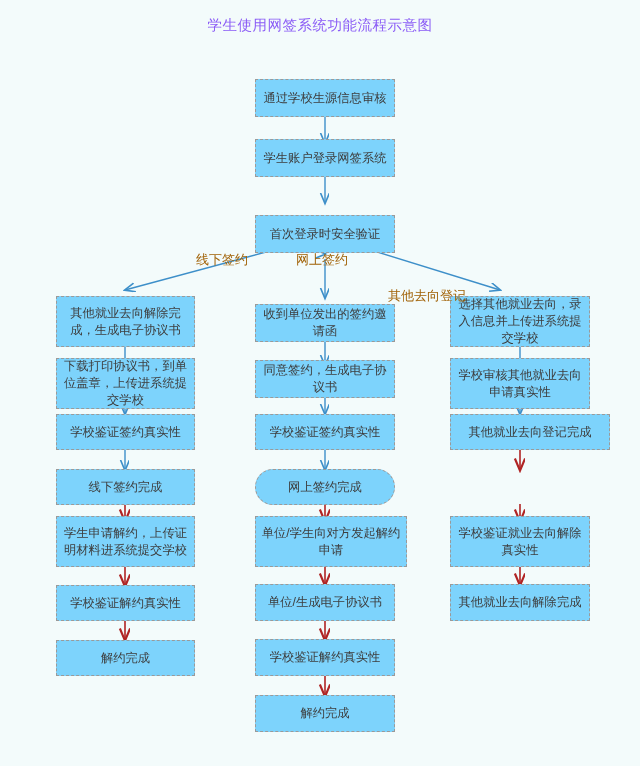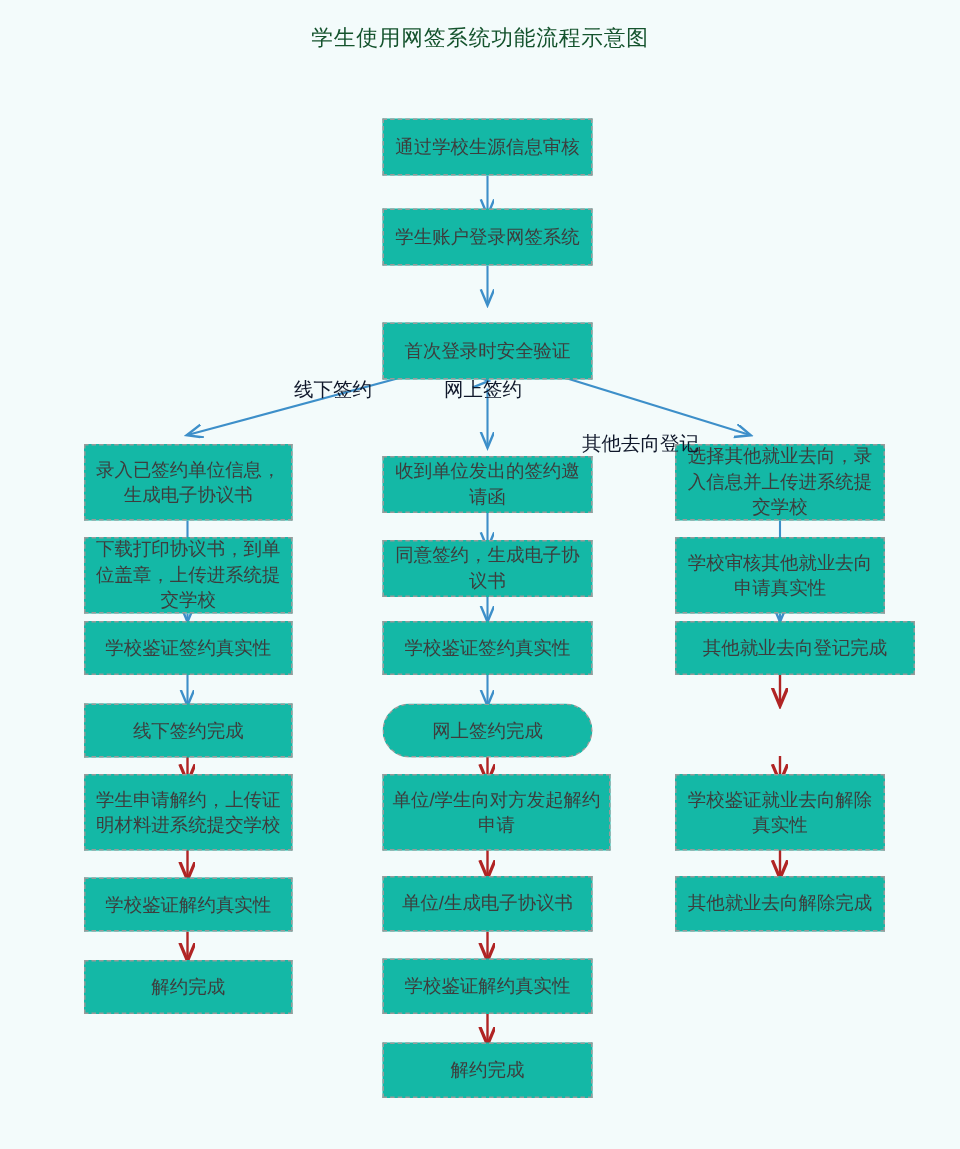--- a/index.html
+++ b/index.html
@@ -20,44 +20,44 @@
     width: 640px;
     height: 766px;
   }
   .title {
     position: absolute;
     left: 0;
     top: 16px;
     width: 640px;
     text-align: center;
     font-size: 14.5px;
-    color: #14532d;
+    color: #8b5cf6;
     letter-spacing: 0.5px;
     z-index: 5;
   }
   .node {
     position: absolute;
     box-sizing: border-box;
-    background: #14b8a6;
+    background: #7dd3fc;
     border: 1px dashed #9a9a9a;
     color: #3d3d3d;
     font-size: 12.3px;
     line-height: 17px;
     display: flex;
     align-items: center;
     justify-content: center;
     text-align: center;
     padding: 3px 3px;
     z-index: 4;
   }
   .node span { display: block; }
   .branch-label {
     position: absolute;
     font-size: 13px;
-    color: #0f172a;
+    color: #a16207;
     z-index: 5;
     white-space: nowrap;
   }
   svg.lines {
     position: absolute;
     left: 0; top: 0;
     width: 640px;
     height: 766px;
     z-index: 1;
     pointer-events: none;
@@ -127,21 +127,21 @@
   </div>
   <div class="node" style="left:255px; top:199px; width:140px; height:38px;margin-top:16px;">
     <span>首次登录时安全验证</span>
   </div>
 
   <div class="branch-label" style="left:196px; top:251px;">线下签约</div>
   <div class="branch-label" style="left:296px; top:251px;">网上签约</div>
   <div class="branch-label" style="left:388px; top:251px;margin-top:36px;">其他去向登记</div>
 
   <div class="node" style="left:56px; top:296px; width:139px; height:51px;">
-    <span>录入已签约单位信息，生成电子协议书</span>
+    <span>其他就业去向解除完成，生成电子协议书</span>
   </div>
   <div class="node" style="left:56px; top:358px; width:139px; height:51px;">
     <span>下载打印协议书，到单位盖章，上传进系统提交学校</span>
   </div>
   <div class="node" style="left:56px; top:414px; width:139px; height:36px;">
     <span>学校鉴证签约真实性</span>
   </div>
   <div class="node" style="left:56px; top:469px; width:139px; height:36px;">
     <span>线下签约完成</span>
   </div>

